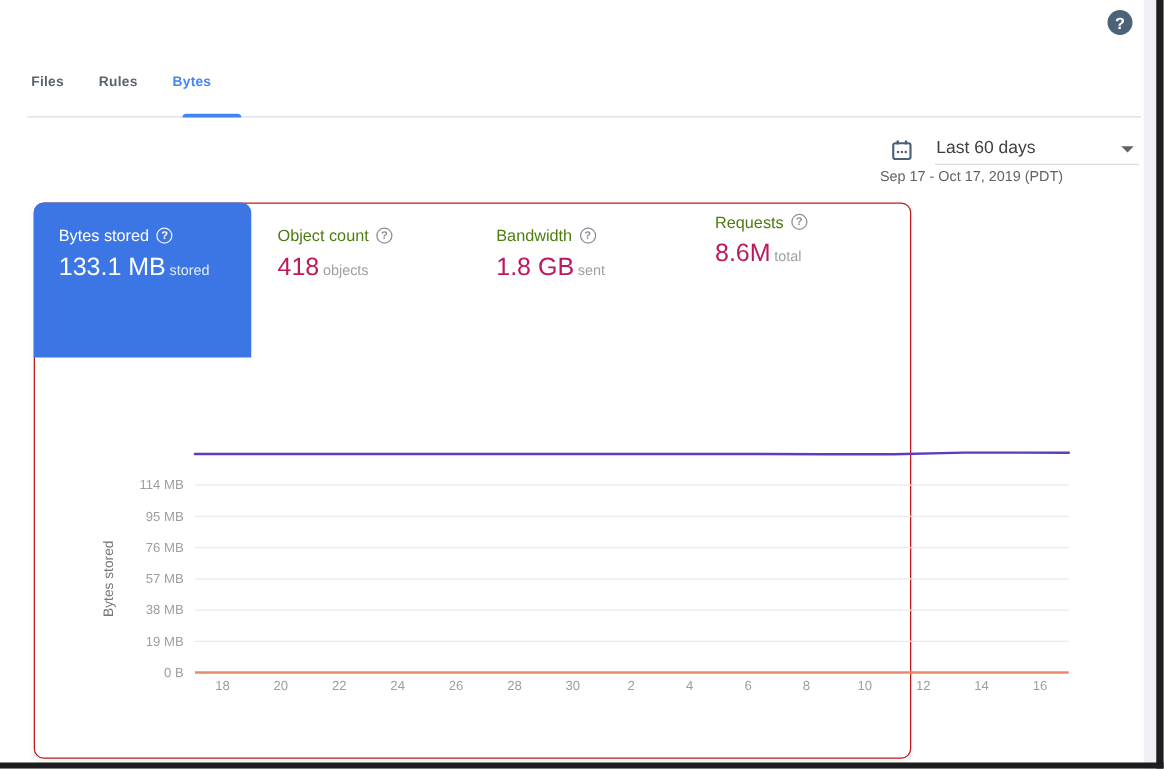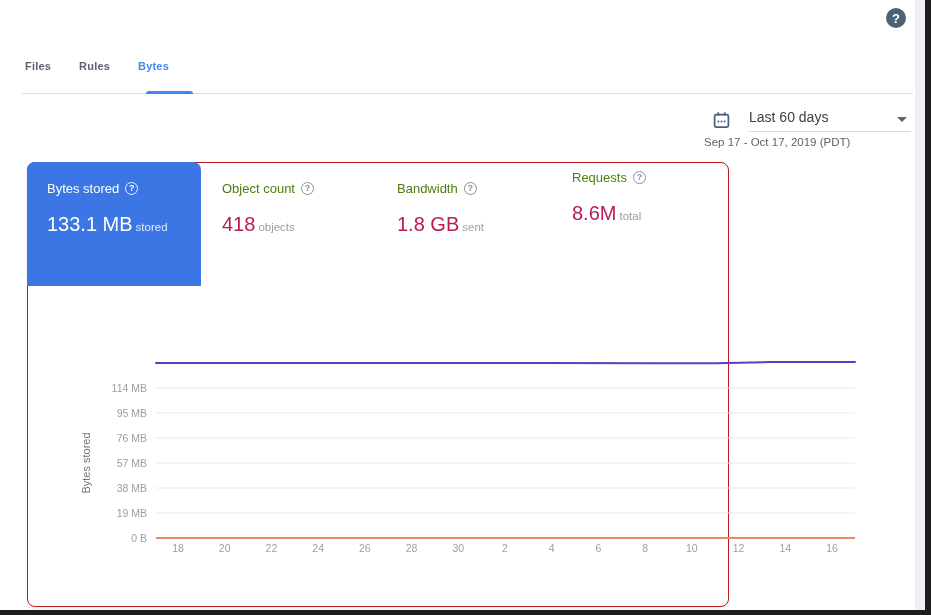--- a/index.html
+++ b/index.html
@@ -33,21 +33,21 @@
   .stat .label-row { display:flex; align-items:center; gap:6px; }
   .stat-label { font-size:13px; color:#4d7c0f; }
   .stat-value { font-size:20px; color:#be185d; }
   .stat-suffix { font-size:11.5px; color:#9aa0a6; margin-left:3px; }
   .qmark { width:13px; height:13px; border:1.3px solid #8a9097; border-radius:50%; color:#8a9097; font-size:9px; font-weight:700; display:inline-flex; align-items:center; justify-content:center; line-height:1; }
   .stat.selected { left:-1px; top:-1px; width:174px; height:124px; background:#3b76e4; border-radius:8px 8px 0 0; padding:19px 0 0 20px; }
   .stat.selected .stat-label { color:#fff; }
   .stat.selected .stat-value { color:#fff; }
   .stat.selected .stat-suffix { color:rgba(255,255,255,.85); }
   .stat.selected .qmark { border-color:rgba(255,255,255,.9); color:#fff; }
-  .stat .value-row { margin-top:17px; }
+  .stat .value-row { margin-top:7px; }
   .stat2 { left:194px; top:18px; }
   .stat3 { left:369px; top:18px; }
   .stat4 { left:544px; top:7px; }
 
   
   .chart-svg { position:absolute; left:13px; top:178px; }
   .chart-svg text.tick { font-family:"Liberation Sans", sans-serif; font-size:10.5px; fill:#9e9e9e; }
   .chart-svg text.axis-label { font-family:"Liberation Sans", sans-serif; font-size:11px; fill:#757575; }
 
   

